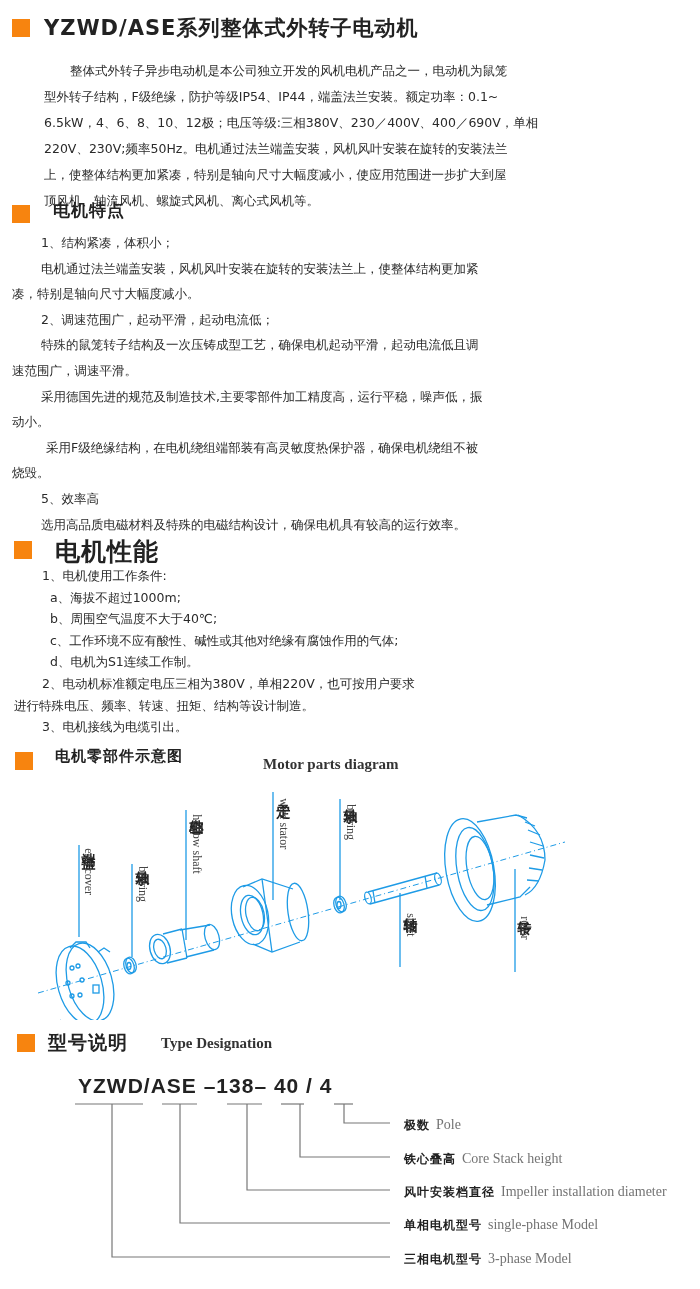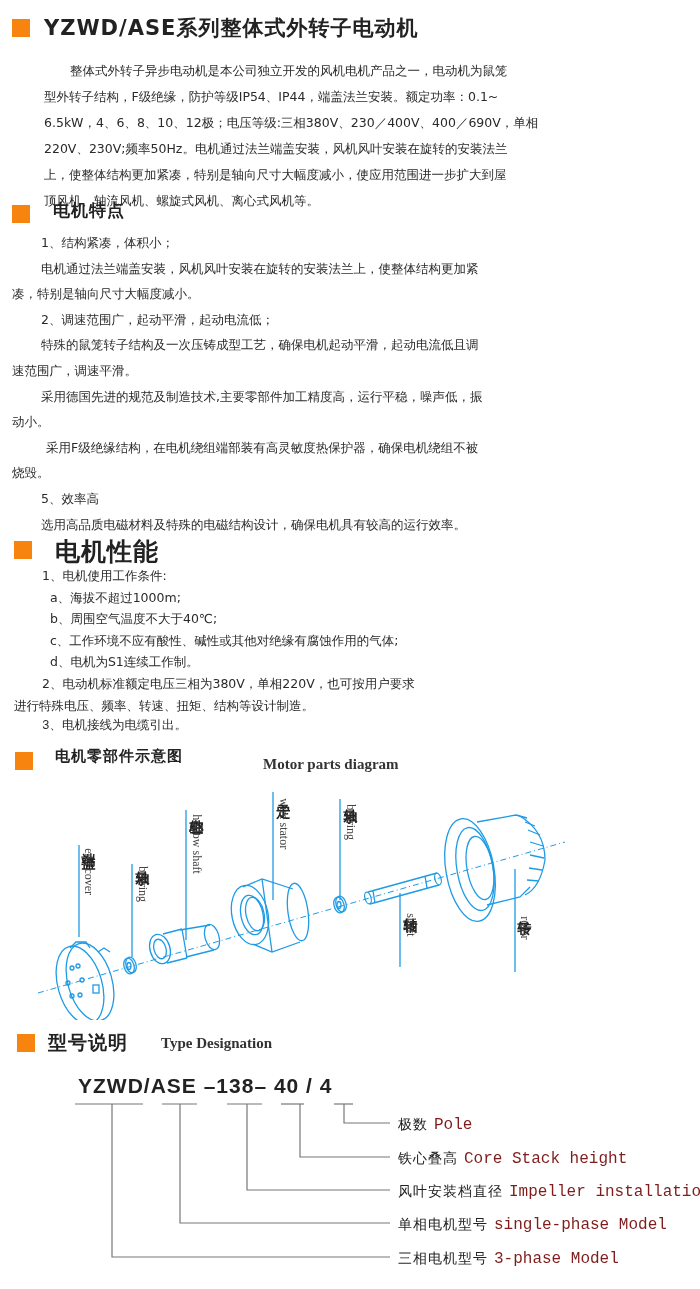--- a/index.html
+++ b/index.html
@@ -10,22 +10,22 @@
   .en-title { position: absolute; font-family: "Liberation Serif", "DejaVu Serif", serif; font-weight: bold; font-size: 15px; color: #333; }
   .para { position: absolute; font-size: 12.5px; line-height: 26px; color: #2a2a2a; }
   .line { display: block; white-space: nowrap; }
   .diagram { position: absolute; left: 0; top: 780px; width: 700px; height: 240px; }
   .vlabel { position: absolute; writing-mode: vertical-rl; font-size: 13px; color: #222; }
   .vlabel .zh { font-weight: bold; font-size: 14px; letter-spacing: 1px; }
   .vlabel .en { font-family: "Liberation Serif", "DejaVu Serif", serif; font-size: 12px; color: #444; }
   .model { position: absolute; left: 78px; top: 1074px; font-weight: bold; font-size: 21px; letter-spacing: 1px; color: #222;
            font-family: "Liberation Sans", "DejaVu Sans", sans-serif; white-space: pre; }
   .legend-item { position: absolute; left: 398px; white-space: nowrap; }
-  .legend-item .zh { font-size: 14px; font-weight: normal; color: #222; letter-spacing: 1px; }
-  .legend-item .en { font-family: Liberation Mono, monospace; font-size: 16px; color: #7f1d1d; margin-left: 6px; }
+  .legend-item .zh { font-size: 12px; font-weight: bold; color: #222; letter-spacing: 1px; margin-left: 6px; }
+  .legend-item .en { font-family: Liberation Serif, serif; font-size: 14px; color: #737373; margin-left: 6px; }
 </style>
 </head>
 <body>
 
 <div class="sq" style="left:12px; top:19px;"></div>
 <div class="h1" style="left:44px; top:14px; font-size:21px;">YZWD/ASE系列整体式外转子电动机</div>
 
 <div class="para" style="left:12px; top:58px;margin-left:32px;">
   <span class="line" style="padding-left:26px;">整体式外转子异步电动机是本公司独立开发的风机电机产品之一，电动机为鼠笼</span>
   <span class="line">型外转子结构，F级绝缘，防护等级IP54、IP44，端盖法兰安装。额定功率：0.1~</span>
@@ -57,21 +57,21 @@
 <div class="h1" style="left:55px; top:535px; font-size:25px;">电机性能</div>
 
 <div class="para" style="left:14px; top:565px; line-height:21.6px;">
   <span class="line" style="padding-left:28px;">1、电机使用工作条件:</span>
   <span class="line" style="padding-left:36px;">a、海拔不超过1000m;</span>
   <span class="line" style="padding-left:36px;">b、周围空气温度不大于40℃;</span>
   <span class="line" style="padding-left:36px;">c、工作环境不应有酸性、碱性或其他对绝缘有腐蚀作用的气体;</span>
   <span class="line" style="padding-left:36px;">d、电机为S1连续工作制。</span>
   <span class="line" style="padding-left:28px;">2、电动机标准额定电压三相为380V，单相220V，也可按用户要求</span>
   <span class="line">进行特殊电压、频率、转速、扭矩、结构等设计制造。</span>
-  <span class="line" style="padding-left:28px;font-family:Liberation Mono, monospace;">3、电机接线为电缆引出。</span>
+  <span class="line" style="padding-left:28px;">3、电机接线为电缆引出。</span>
 </div>
 
 <div class="sq" style="left:15px; top:752px;"></div>
 <div class="h1" style="left:55px; top:747px; font-size:15px;">电机零部件示意图</div>
 <div class="en-title" style="left:263px; top:756px;">Motor parts diagram</div>
 
 <div class="diagram">
   <svg width="700" height="240" viewBox="0 780 700 240" style="position:absolute;left:0;top:0;">
     <g fill="none" stroke="#1e9be6" stroke-width="1.3">
 

